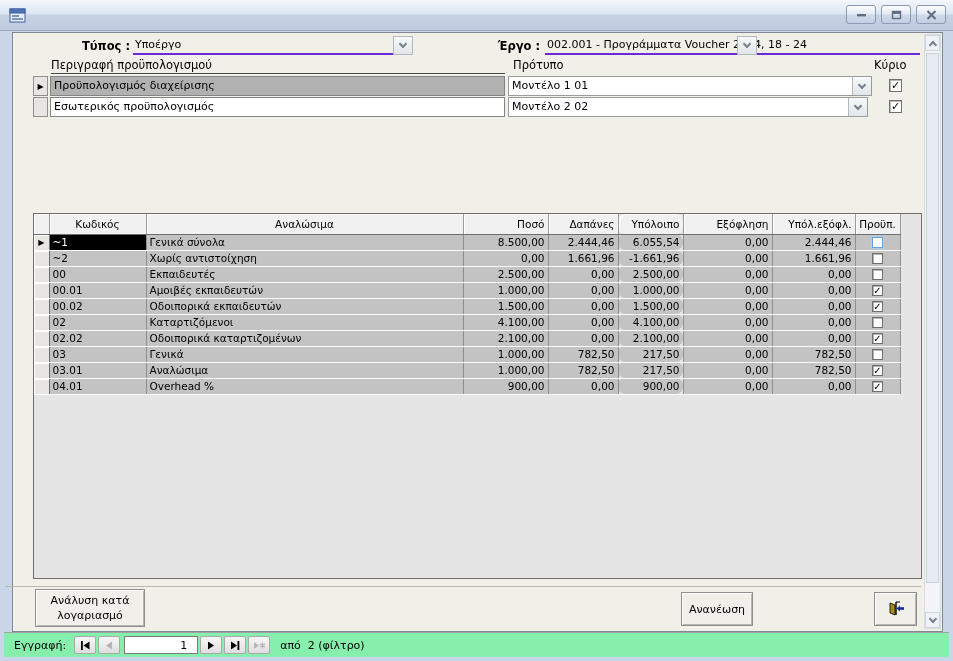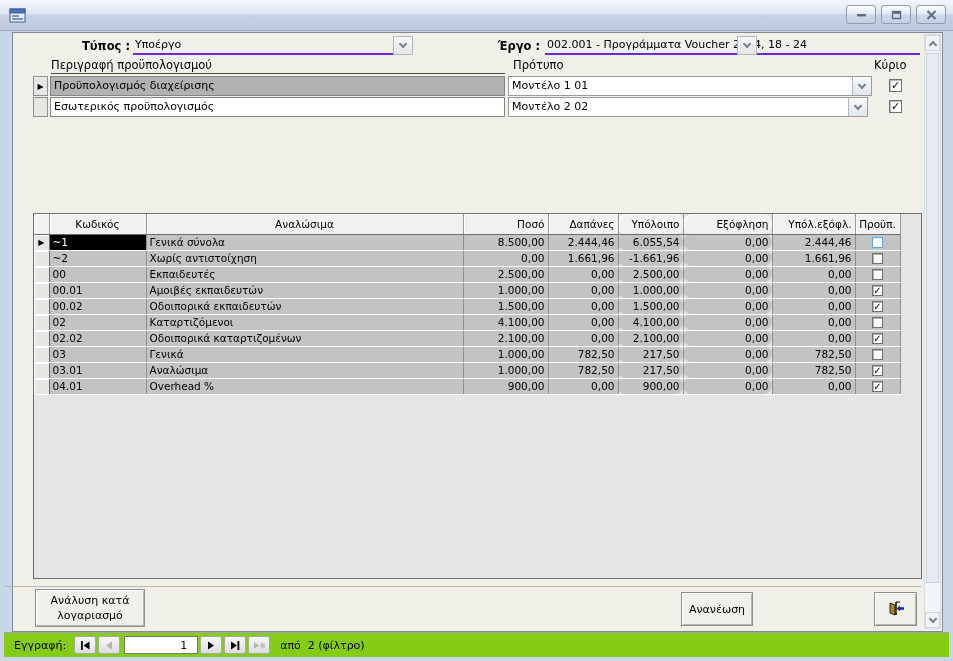--- a/index.html
+++ b/index.html
@@ -53,31 +53,31 @@
   .ds th{height:20px;background:#f1f1f1;font-size:10.5px;font-weight:normal;color:#000;
     border-right:1px solid #9a9a9a;border-bottom:1px solid #6e6e6e;padding:0 3px;
     box-shadow:inset 1px 1px 0 #ffffff;white-space:nowrap;overflow:hidden;}
   .ds td{height:16px;background:#c3c3c3;font-size:10.5px;color:#000;
     border-right:1px solid #8f8f8f;border-bottom:1px solid #fafafa;
     padding:0 3px;white-space:nowrap;overflow:hidden;}
   .ds td.c-sel{background:#e7e6e2;border-right:1px solid #6e6e6e;border-bottom:1px solid #fff;
     box-shadow:inset 1px 1px 0 #fff;padding:0;text-align:center;font-size:8px;}
   .c-sel{width:15px;} .c-code{width:97px;} .c-desc{width:317px;}
   .c-amt{width:85px;} .c-exp{width:70px;} .c-bal{width:65px;border-radius:7px;}
-  .c-set{width:89px;border-radius:9px;} .c-sb{width:83px;} .c-chk{width:45px;text-align:center;padding:0;}
+  .c-set{width:89px;} .c-sb{width:83px;} .c-chk{width:45px;text-align:center;padding:0;}
   .num{text-align:right;}
   td.sel-cell{background:#000;color:#fff;}
   .chk{display:inline-block;width:11px;height:11px;background:#fff;border:1px solid #6f6f6f;
     box-shadow:inset 1px 1px 0 #b4b4b4;font-size:10px;line-height:10px;font-weight:bold;
     vertical-align:middle;color:#000;}
   .chk.checked::after{content:"✓";}
   .chk.focus{border-color:#64a4d8;box-shadow:0 0 0 1px #a9cfeb;}
   
   .navstrip{position:absolute;display:flex;align-items:center;font-size:11px;color:#000;}
-  .main-nav{left:4px;top:632px;width:945px;height:25px;background:#84cc16;
+  .main-nav{left:4px;top:632px;width:945px;height:25px;background:#86efac;
     border-top:1px solid #a3a3a3;padding-left:10px;}
   .navbtn{width:22px;height:18px;margin-left:2px;border:1px solid #a9a9a9;border-radius:2px;
     background:linear-gradient(#f7f7f7,#dedede);display:flex;align-items:center;justify-content:center;}
   .navtxt{height:18px;margin-left:4px;border:1px solid #7a7a7a;background:#fff;
     font-size:11px;text-align:right;padding-right:10px;}
   .navlabel{margin-right:6px;}
   .navcount{margin-left:10px;white-space:pre;}
   
   .pushbtn{position:absolute;background:#f0efe9;border:1px solid #8f8f8f;
     box-shadow:inset 1px 1px 0 #ffffff,inset -1px -1px 0 #b5b5b5;

